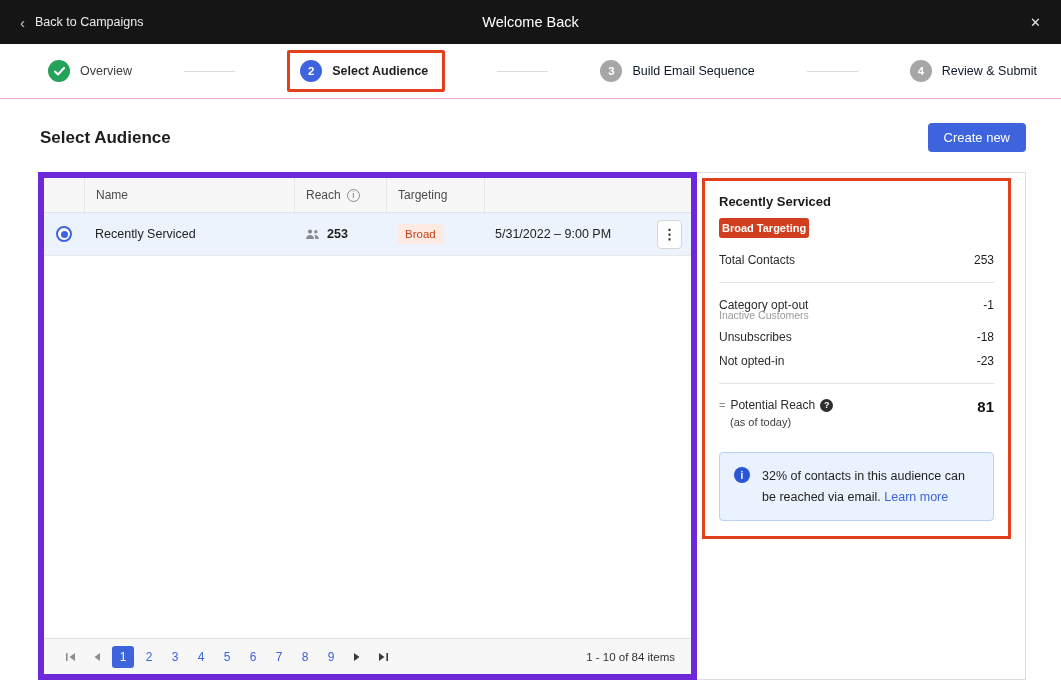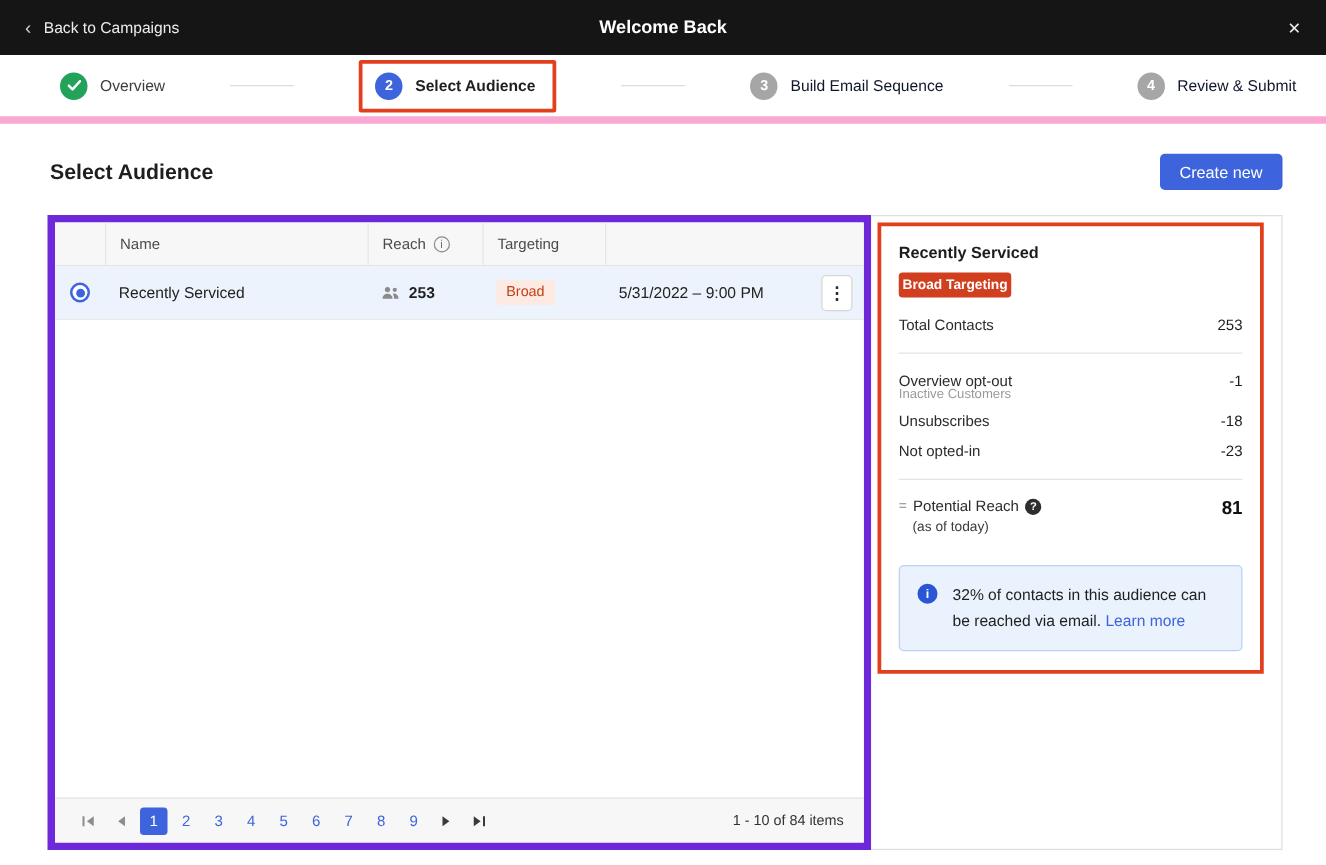--- a/index.html
+++ b/index.html
@@ -2,25 +2,25 @@
 <html><head>
 <meta charset="utf-8">
 <style>
   * { margin:0; padding:0; box-sizing:border-box; }
   html,body { width:1061px; height:692px; background:#fff; font-family:"Liberation Sans", sans-serif; overflow:hidden; }
 
   
   .topbar { height:44px; background:#151515; display:flex; align-items:center; padding:0 20px; position:relative; }
   .back-link { display:flex; align-items:center; gap:10px; color:#ececec; font-size:12.5px; cursor:pointer; }
   .back-chevron { font-size:15px; color:#cfcfcf; line-height:1; }
-  .topbar-title { position:absolute; left:0; right:0; text-align:center; color:#fff; font-size:14.5px; font-weight:bold; pointer-events:none; }
+  .topbar-title { position:absolute; left:0; right:0; text-align:center; color:#fff; font-size:14.5px; font-weight:normal; pointer-events:none; }
   .close-btn { margin-left:auto; color:#e8e8e8; font-size:13px; cursor:pointer; z-index:2; }
 
   
-  .stepper { height:55px; background:#fff; border-bottom:6px solid #f9a8d4; display:flex; align-items:center; padding:0 24px 0 48px;gap:36px; }
+  .stepper { height:55px; background:#fff; border-bottom:1px solid #f9a8d4; display:flex; align-items:center; padding:0 24px 0 48px;gap:36px; }
   .step { display:flex; align-items:center; gap:10px; white-space:nowrap; }
   .step-circle { width:22px; height:22px; border-radius:50%; display:flex; align-items:center; justify-content:center; font-size:11.5px; font-weight:bold; color:#fff; flex:0 0 auto; }
   .step-circle.complete { background:#23a25a; }
   .step-circle.active { background:#3d63dd; }
   .step-circle.upcoming { background:#a6a6a6; }
   .step-label { font-size:12.5px; color:#3d3d3d; }
   .step.active .step-label { color:#1f1f1f; font-weight:600; }
   .step.upcoming .step-label { color:#0f172a; }
   .connector { flex:1 1 auto; height:1px; background:#dcdcdc; margin:0 16px; }
   .annotate { border:3px solid #e2401c; border-radius:2px; padding:7px 14px 7px 10px; display:flex; align-items:center; }
@@ -213,21 +213,21 @@
       <span class="badge-targeting">Broad Targeting</span>
 
       <div class="stat-row">
         <span>Total Contacts</span>
         <span class="val">253</span>
       </div>
 
       <hr class="divider">
 
       <div class="stat-row" style="padding-bottom:1px;">
-        <span>Overview opt-out</span>
+        <span>Category opt-out</span>
         <span class="val">-1</span>
       </div>
       <div class="stat-sub">Inactive Customers</div>
       <div class="stat-row">
         <span>Unsubscribes</span>
         <span class="val">-18</span>
       </div>
       <div class="stat-row">
         <span>Not opted-in</span>
         <span class="val">-23</span>

